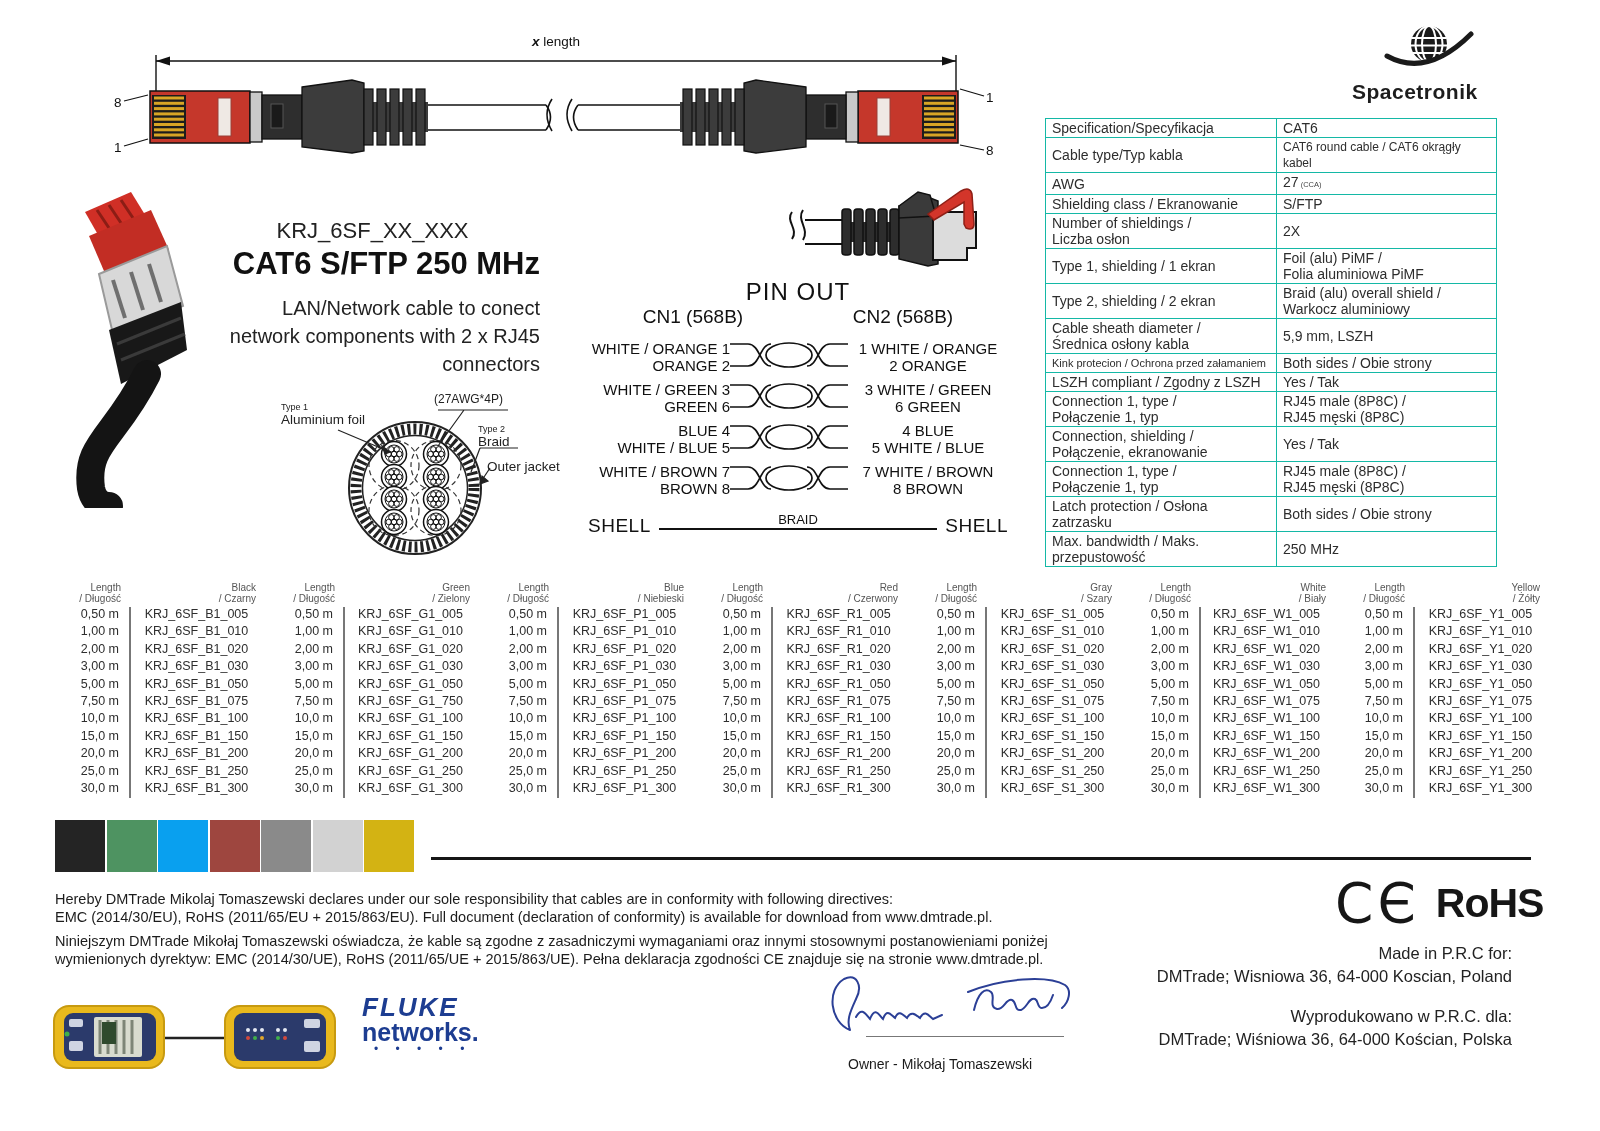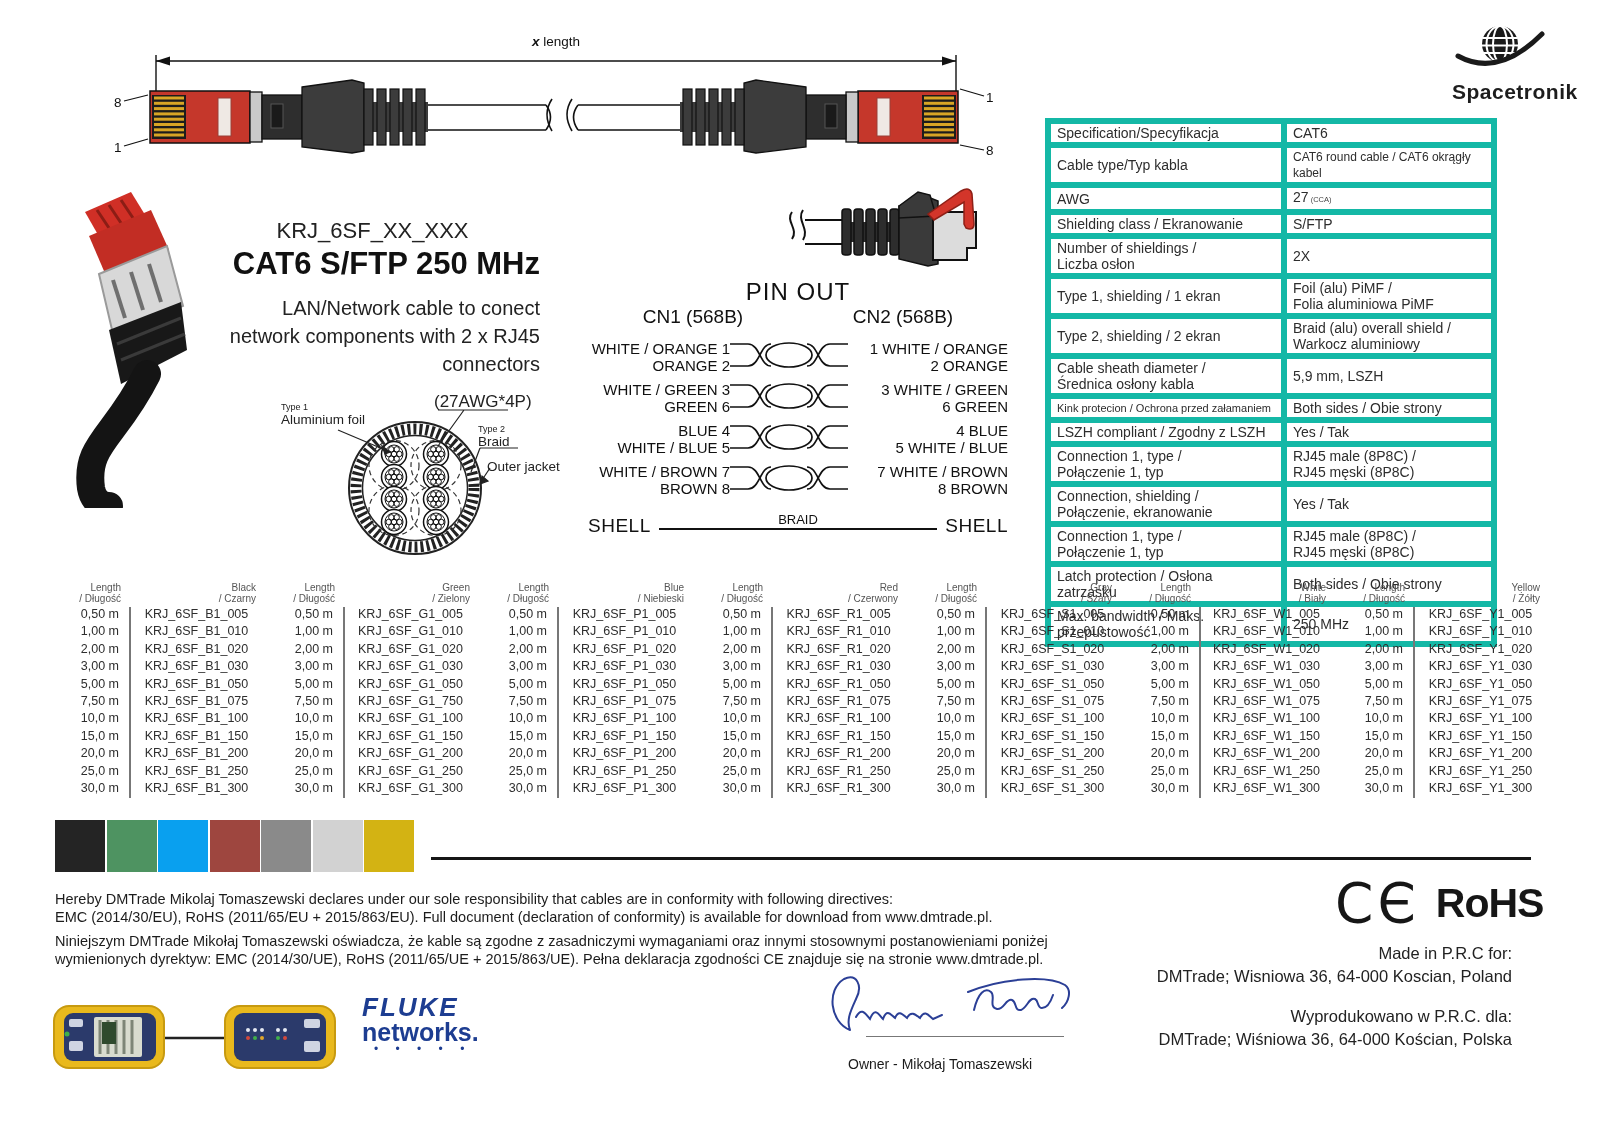--- a/index.html
+++ b/index.html
@@ -7,64 +7,64 @@
     width:1600px;height:1131px;position:relative;background:#fff;
     font-family:"Liberation Sans","DejaVu Sans",sans-serif;color:#1a1a1a;overflow:hidden;
   }
   .abs{position:absolute;}
 
   
   #cable-diagram{left:100px;top:25px;}
   #cable-diagram text{font-size:13.5px;fill:#111;}
 
   
-  #brand{left:1452px;top:22px;width:125px;text-align:left;}
+  #brand{left:1352px;top:22px;width:125px;text-align:right;}
   #brand .brand-name{font-size:21px;font-weight:600;color:#1d1d1d;letter-spacing:.5px;margin-top:2px;}
 
   
   #spec-table{left:1045px;top:118px;width:452px;border-collapse:collapse;table-layout:fixed;}
-  #spec-table td{border:6px solid #14b8a6;padding:1px 6px;font-size:14px;line-height:16px;
+  #spec-table td{border:1px solid #14b8a6;padding:1px 6px;font-size:14px;line-height:16px;
     color:#2d2d2d;vertical-align:middle;white-space:pre-line;}
   #spec-table td.lbl{width:218px;}
   #spec-table td.sm{font-size:11px;line-height:14px;}
   #spec-table td.vsm{font-size:12px;}
   #spec-table .note{font-size:7.5px;color:#444;}
 
   
   #product-photo{left:55px;top:188px;}
 
   
   #model{left:205px;top:218px;width:335px;text-align:center;font-size:22px;color:#222;}
   #prod-title{left:165px;top:246px;width:375px;text-align:right;font-size:31px;font-weight:bold;color:#111;}
   #prod-desc{left:165px;top:294px;width:375px;text-align:right;font-size:20px;line-height:28px;
     color:#222;white-space:pre-line;}
 
   
   #cross-section{left:268px;top:388px;}
   .xs-label{position:absolute;color:#222;}
   #xs-type1{left:281px;top:402px;}
-  #xs-awg{left:434px;top:392px;font-size:17px;}
+  #xs-awg{left:434px;top:392px;font-size:12px;}
   #xs-type2{left:478px;top:424px;}
   #xs-outer{left:487px;top:459px;font-size:13.5px;}
   .xs-small{font-size:9px;display:block;}
   .xs-big{font-size:13.5px;display:block;}
 
   
   #connector-side{left:778px;top:176px;}
 
   
   #pinout{left:588px;top:278px;width:420px;}
   #pinout-title{text-align:center;font-size:24px;letter-spacing:1px;color:#111;}
   #pinout-heads{display:flex;}
   #pinout-heads div{width:50%;text-align:center;font-size:19px;color:#111;}
   #pinout-pairs{margin-top:8px;}
   .pair-row{display:flex;align-items:center;height:41px;}
   .pair-left{width:142px;text-align:right;font-size:15px;line-height:17px;color:#111;}
   .pair-mid{width:118px;flex:0 0 auto;}
-  .pair-right{flex:1;text-align:right;font-size:15px;line-height:17px;color:#111;}
+  .pair-right{flex:1;text-align:center;font-size:15px;line-height:17px;color:#111;}
   .shell-row{display:flex;align-items:flex-end;margin-top:10px;}
   .shell-word{font-size:19px;color:#111;letter-spacing:.5px;}
   .braid-line{flex:1;margin:0 8px 7px 8px;border-bottom:2px solid #111;position:relative;height:18px;}
   .braid-label{position:absolute;left:0;right:0;bottom:1px;text-align:center;font-size:13px;color:#111;}
 
   
   #part-table{left:55px;top:573px;width:1491px;display:flex;justify-content:space-between;}
   .pt-group{width:207px;display:grid;grid-template-columns:74px 133px;
     grid-template-rows:34px;grid-auto-rows:17.4px;}
   .pt-h{font-size:10px;color:#555;line-height:11px;white-space:pre-line;text-align:right;

